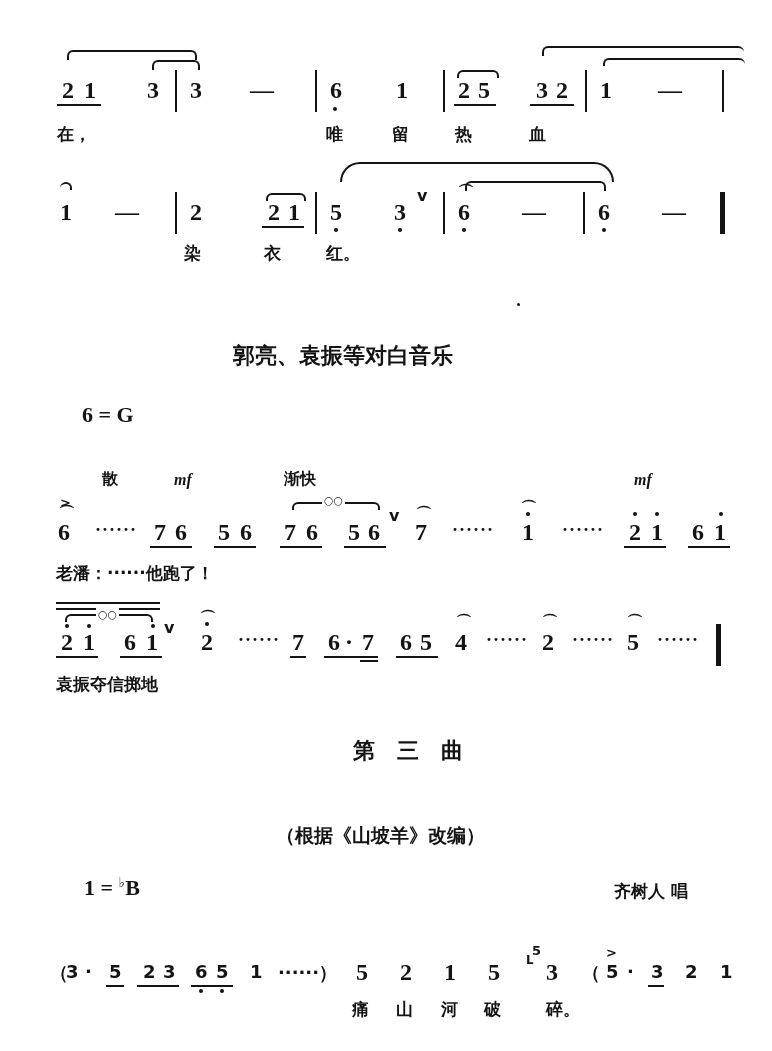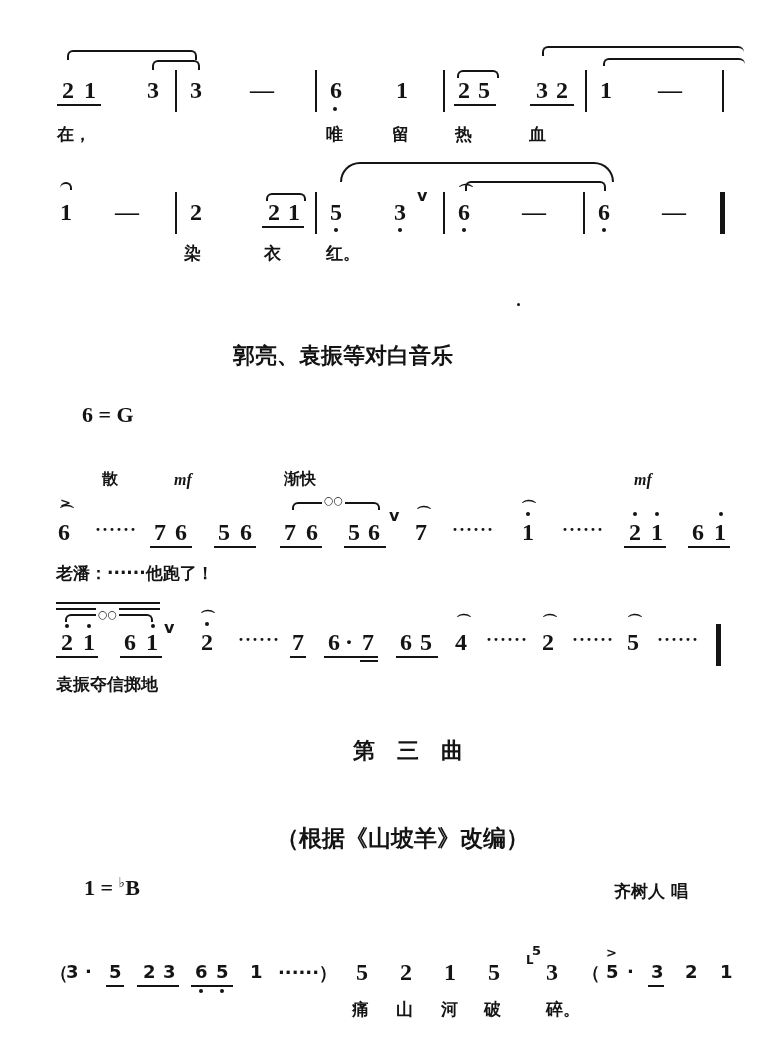--- a/index.html
+++ b/index.html
@@ -7,21 +7,21 @@
        font-family:"Liberation Serif","DejaVu Serif",serif;}
   .abs{position:absolute;}
   .n{position:absolute;font-family:"Liberation Serif","DejaVu Serif",serif;font-weight:bold;font-size:24px;line-height:24px;text-align:center;}
   .ly{position:absolute;font-family:"DejaVu Sans",sans-serif;font-size:17px;line-height:20px;font-weight:bold;}
   .bar{position:absolute;width:2px;background:#141414;}
   .ul{position:absolute;height:2px;background:#141414;}
   .dot{position:absolute;width:4px;height:4px;border-radius:2px;background:#141414;}
   .slur{position:absolute;border-top:2px solid #141414;border-left:2px solid #141414;border-right:2px solid #141414;border-radius:6px 6px 0 0;}
   .fer{position:absolute;font-size:16px;line-height:16px;font-weight:bold;}
   .title{position:absolute;font-family:"DejaVu Sans",sans-serif;font-weight:bold;font-size:22px;line-height:30px;white-space:nowrap;}
-  .sub{position:absolute;font-family:"DejaVu Sans",sans-serif;font-weight:bold;font-size:23px;white-space:nowrap;}
+  .sub{position:absolute;font-family:"DejaVu Sans",sans-serif;font-weight:bold;font-size:19px;white-space:nowrap;}
   .key{position:absolute;font-family:"Liberation Serif","DejaVu Serif",serif;font-weight:bold;font-size:22px;}
   .dyn{position:absolute;font-family:"Liberation Serif",serif;font-style:italic;font-weight:bold;font-size:16px;margin-left:12px;}
   .mark{position:absolute;font-family:"DejaVu Sans",sans-serif;font-size:16px;font-weight:bold;}
   .dots6{position:absolute;font-weight:bold;font-size:18px;letter-spacing:1px;}
   .small{position:absolute;font-family:"DejaVu Sans",sans-serif;font-weight:bold;font-size:18px;}
 </style>
 </head>
 <body>
 
 <div>

